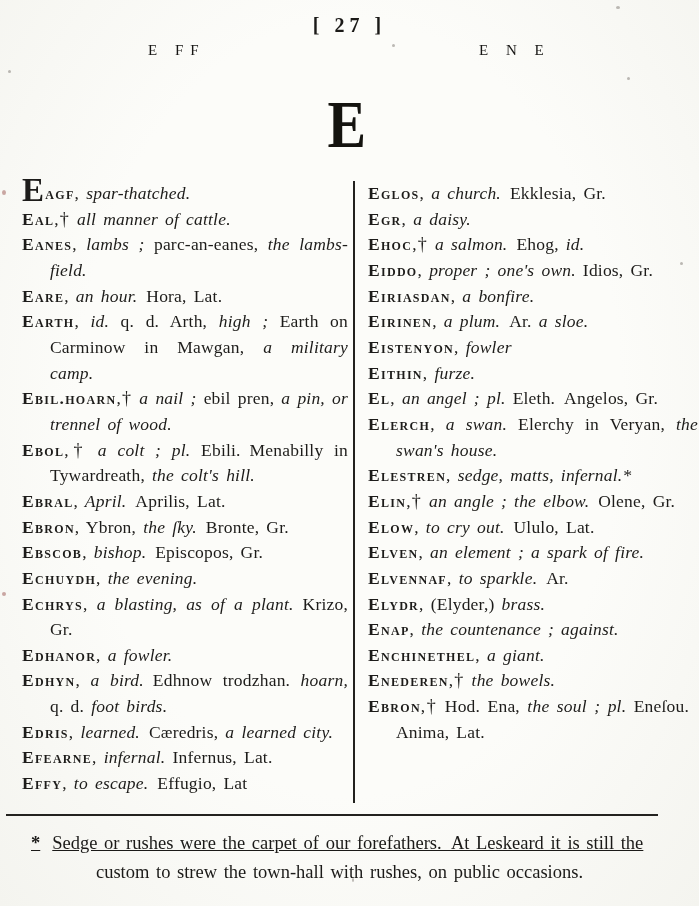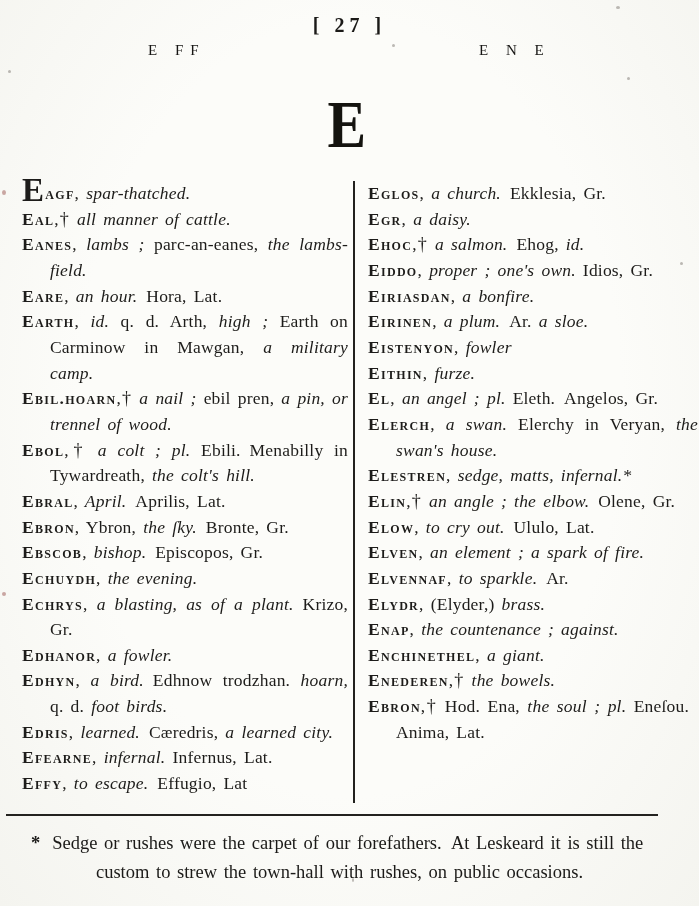--- a/index.html
+++ b/index.html
@@ -39,21 +39,21 @@
     text-align:justify;padding-left:28px;text-indent:-28px;
     word-spacing:2.5px;letter-spacing:.2px;
   }
   .head{font-variant:small-caps;letter-spacing:1.3px;font-weight:600;}
   .bigcap{font-size:33px;line-height:0;vertical-align:-2px;font-weight:600;}
   .i{font-style:italic;}
   .dagger{font-size:18px;padding:0 1px;}
   
   .foot-rule{position:absolute;top:814px;left:6px;width:652px;height:2px;background:#23221f;}
   .footnote{position:absolute;top:829px;left:0;right:0;font-size:18.5px;line-height:28.5px;color:#1b1a18;}
-  .fn-line1{padding-left:31px;padding-right:12px;word-spacing:2px;}
+  .fn-line1{padding-left:31px;padding-right:12px;word-spacing:2px;text-decoration:underline;}
   .fn-marker{margin-right:12px;font-weight:bold;}
   .fn-line2{text-align:center;padding-right:20px;word-spacing:2px;}
   
   .speck{position:absolute;border-radius:50%;background:#86827c;opacity:.55;}
   .speck.red{background:#a2635c;}
 </style>
 </head>
 <body>
 
 <div class="page">

